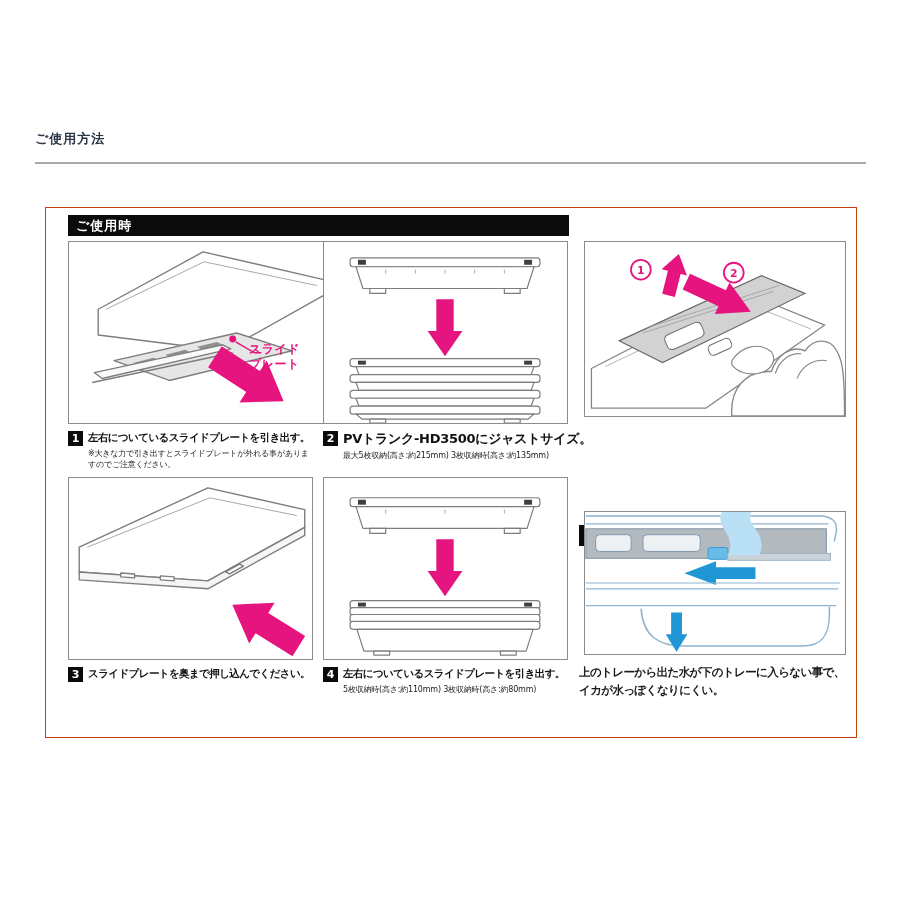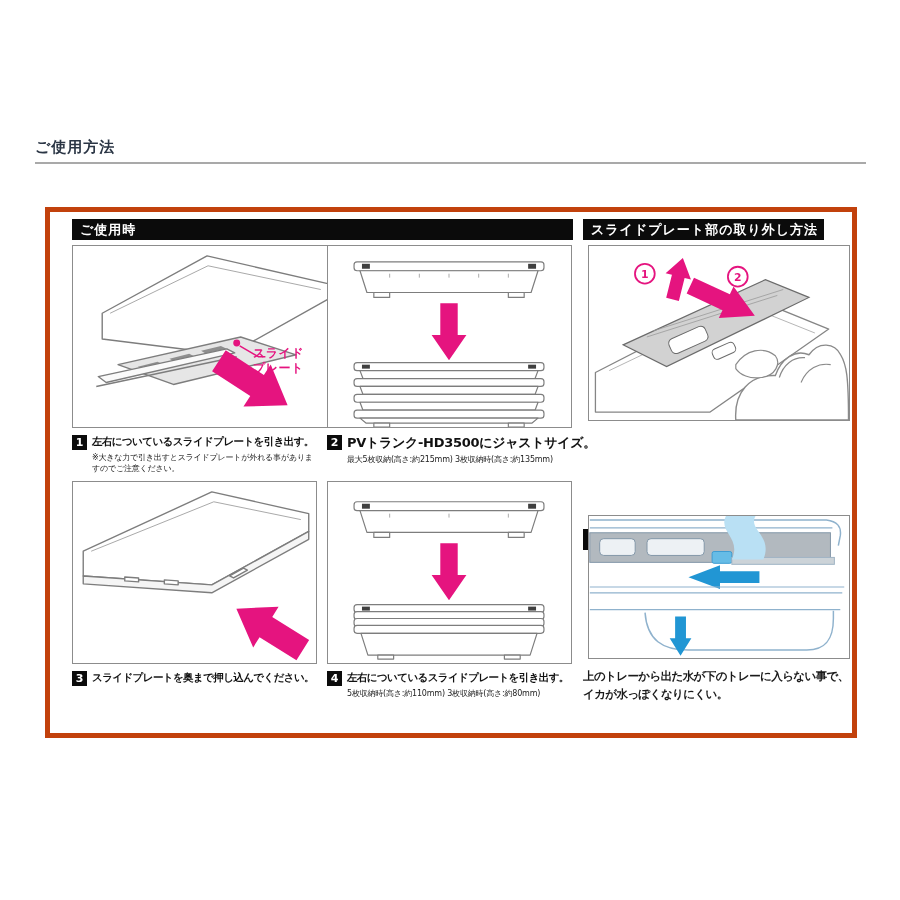--- a/index.html
+++ b/index.html
@@ -4,25 +4,25 @@
 <style>
   * { margin:0; padding:0; box-sizing:border-box; }
   html,body { background:#ffffff; }
   body {
     width:900px; height:900px; position:relative; overflow:hidden;
     font-family:"DejaVu Sans","Liberation Sans",sans-serif; color:#111;
   }
   .abs { position:absolute; }
 
   
-  .page-title { left:35px; top:138px; font-size:15px; font-weight:bold; color:#2b3645; letter-spacing:1px; }
+  .page-title { left:35px; top:130px; font-size:13px; font-weight:bold; color:#2b3645; letter-spacing:1px; }
   .title-rule { left:35px; top:162px; width:831px; height:2px; background:#a9a9a9; }
 
   
-  .outer { left:45px; top:207px; width:812px; height:531px; border:5px solid #c2410c; background:#fff; }
+  .outer { left:45px; top:207px; width:812px; height:531px; border:1px solid #c2410c; background:#fff; }
 
   
   .bar { position:absolute; background:#0b0b0b; color:#fff; font-weight:bold; font-size:13px;
          line-height:21px; height:21px; padding:0 8px; letter-spacing:1px; white-space:nowrap; overflow:hidden; }
 
   
   .panel { position:absolute; border:1px solid #8c8c8c; background:#fff; overflow:hidden; }
   .panel svg { display:block; width:100%; height:100%; }
 
   
@@ -191,23 +191,20 @@
   </div>
 
   <div class="cap" style="left:277px; top:458px;">
     <div class="caprow">
       <span class="badge">4</span>
       <span class="captitle">左右についているスライドプレートを引き出す。</span>
     </div>
     <div class="capnote">5枚収納時(高さ:約110mm) 3枚収納時(高さ:約80mm)</div>
   </div>
 
-  <div class="bar" style="left:533px; top:7px; width:241px;">
-    <span>スライドプレート部の取り外し方法</span>
-  </div>
 
   <div class="panel" style="left:538px; top:33px; width:262px; height:176px;">
     <svg viewBox="0 0 262 176">
       <g stroke="#858585" stroke-width="1.3" stroke-linejoin="round">
         <polygon points="6,128 158,50 242,84 122,168 6,168" fill="#fff"></polygon>
         <polyline points="20,126 158,60 228,88" fill="none" stroke="#b5b5b5" stroke-width="1"></polyline>
       </g>
       <g>
         <polygon points="34,100 178,34 222,52 78,122" fill="#d2d2d2" stroke="#6b6b6b" stroke-width="1.2"></polygon>
         <line x1="64" y1="86" x2="196" y2="44" stroke="#9a9a9a" stroke-width="0.8"></line>

